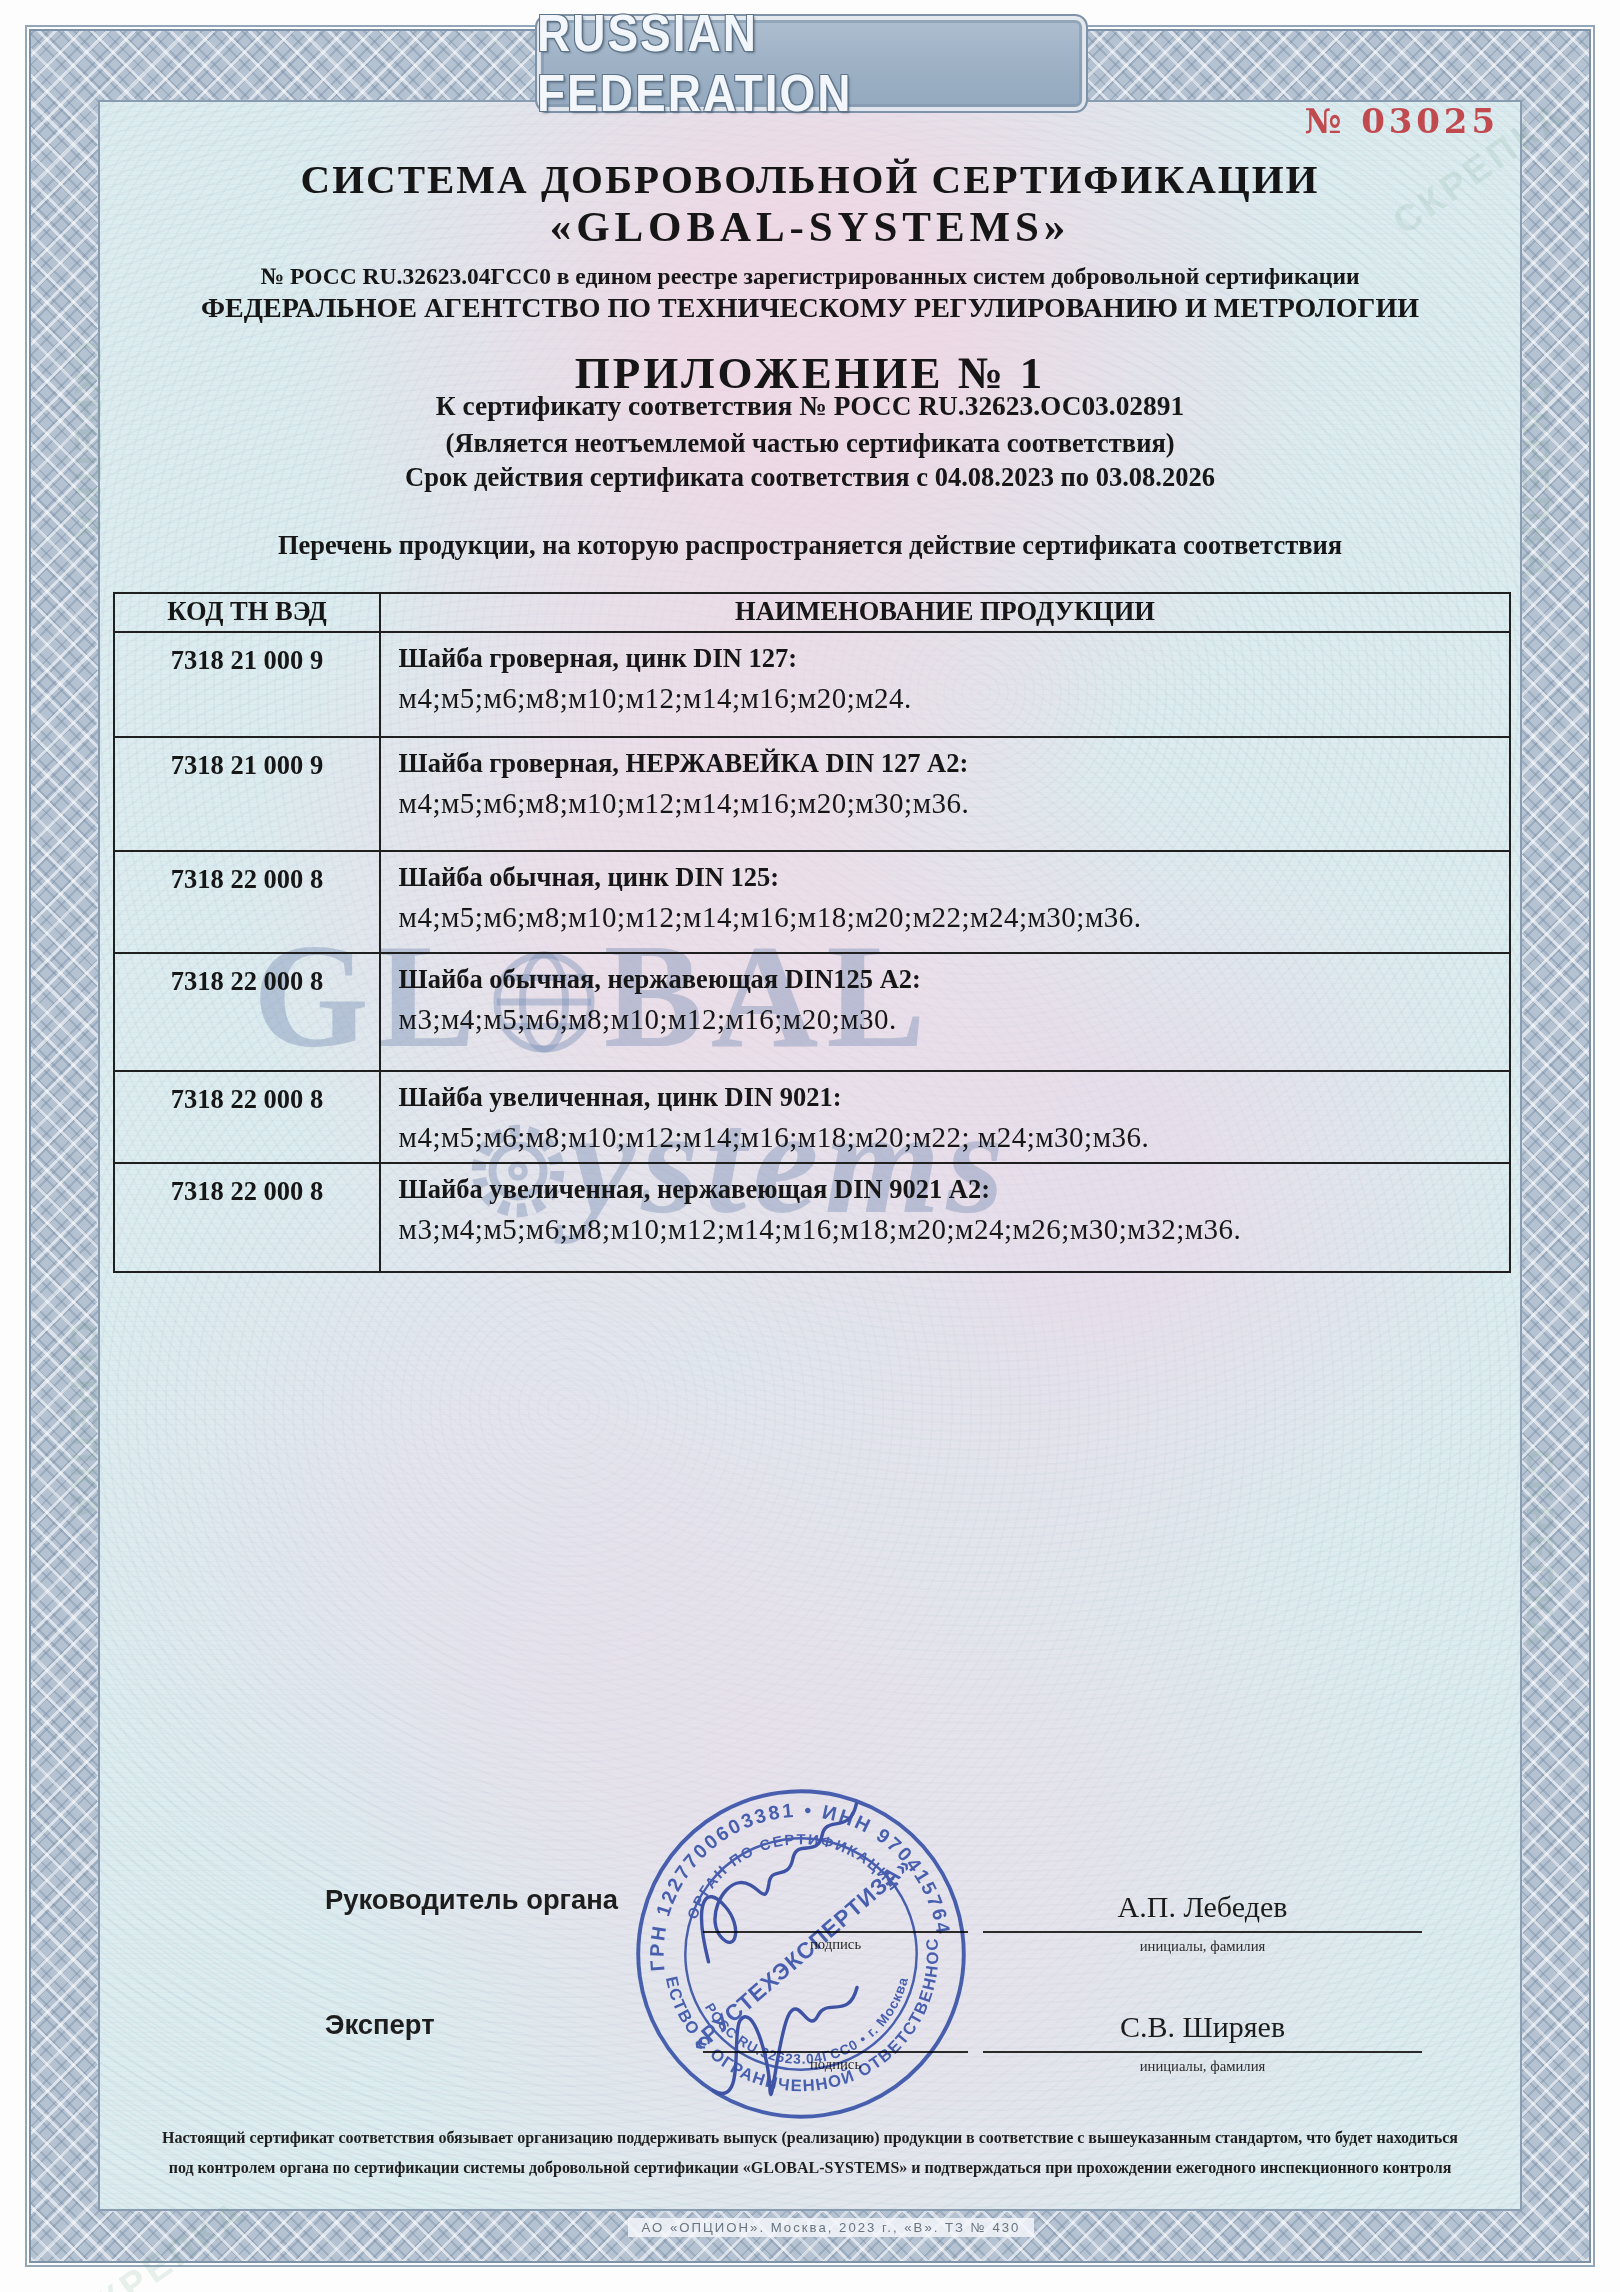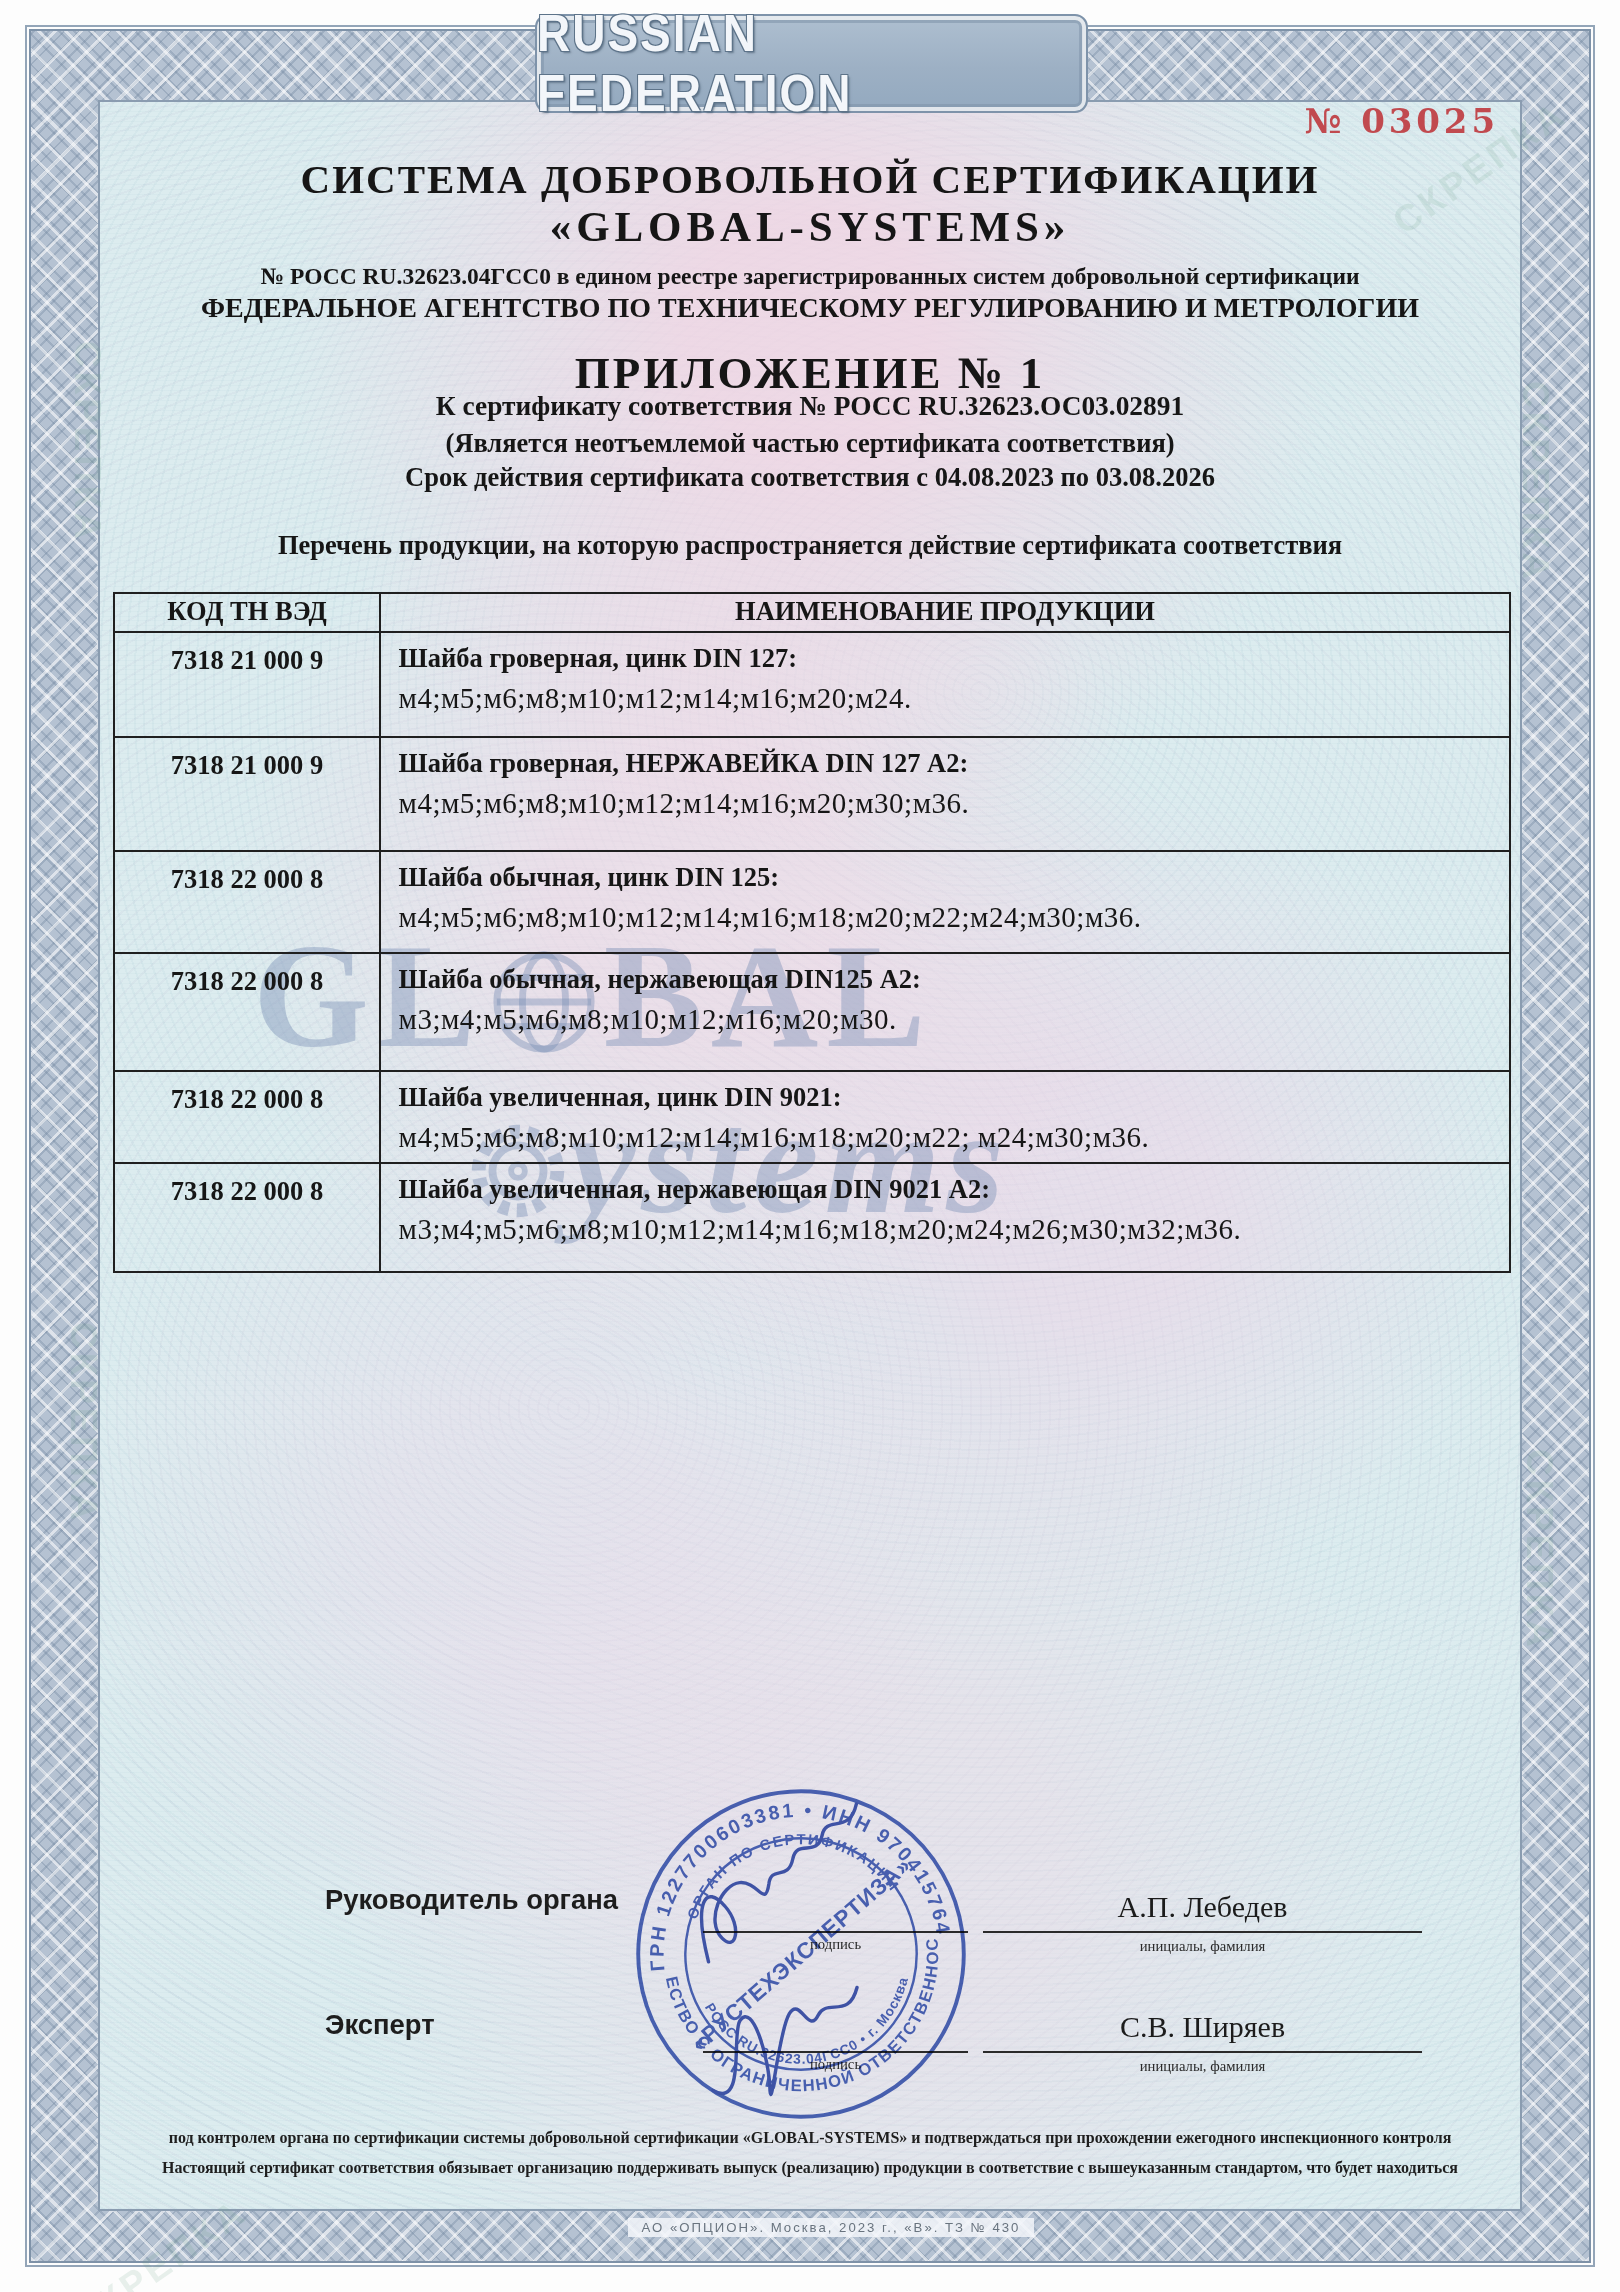--- a/index.html
+++ b/index.html
@@ -232,22 +232,22 @@
     <text font-size="15" letter-spacing="2"><textPath href="#arcTopIn" startOffset="50%" text-anchor="middle">ОРГАН ПО СЕРТИФИКАЦИИ</textPath></text>
     <text font-size="14" letter-spacing="1"><textPath href="#arcBottomIn" startOffset="50%" text-anchor="middle">РОСС RU.32623.04ГСС0 • г. Москва</textPath></text>
     <text x="205" y="213" font-size="23" letter-spacing="1" text-anchor="middle" transform="rotate(-33 205 205)">«РУСТЕХЭКСПЕРТИЗА»</text>
     <g fill="none" stroke="#2742a8" stroke-width="3.5" stroke-linecap="round">
       <path transform="rotate(-22 205 140)" d="M95,160 C112,100 132,88 138,120 C143,146 124,166 119,146 C113,122 146,98 163,106 C180,114 172,142 188,122 C200,106 206,130 222,112 C236,96 244,124 260,106 C274,90 284,120 306,96"></path>
       <path transform="rotate(-18 190 300)" d="M92,300 C114,332 134,256 148,248 C168,236 158,296 144,326 C136,346 178,276 196,264 C214,252 204,292 222,278 C238,266 248,296 270,270"></path>
     </g>
   </svg>
 
   <div class="footer">
+    <div>Настоящий сертификат соответствия обязывает организацию поддерживать выпуск (реализацию) продукции в соответствие с вышеуказанным стандартом, что будет находиться</div>
     <div>под контролем органа по сертификации системы добровольной сертификации «GLOBAL-SYSTEMS» и подтверждаться при прохождении ежегодного инспекционного контроля</div>
-    <div>Настоящий сертификат соответствия обязывает организацию поддерживать выпуск (реализацию) продукции в соответствие с вышеуказанным стандартом, что будет находиться</div>
   </div>
 
   <div class="imprint">
     <span>АО «ОПЦИОН». Москва, 2023 г., «В». ТЗ № 430</span>
   </div>
 
 </div>
 
 
 </body></html>

